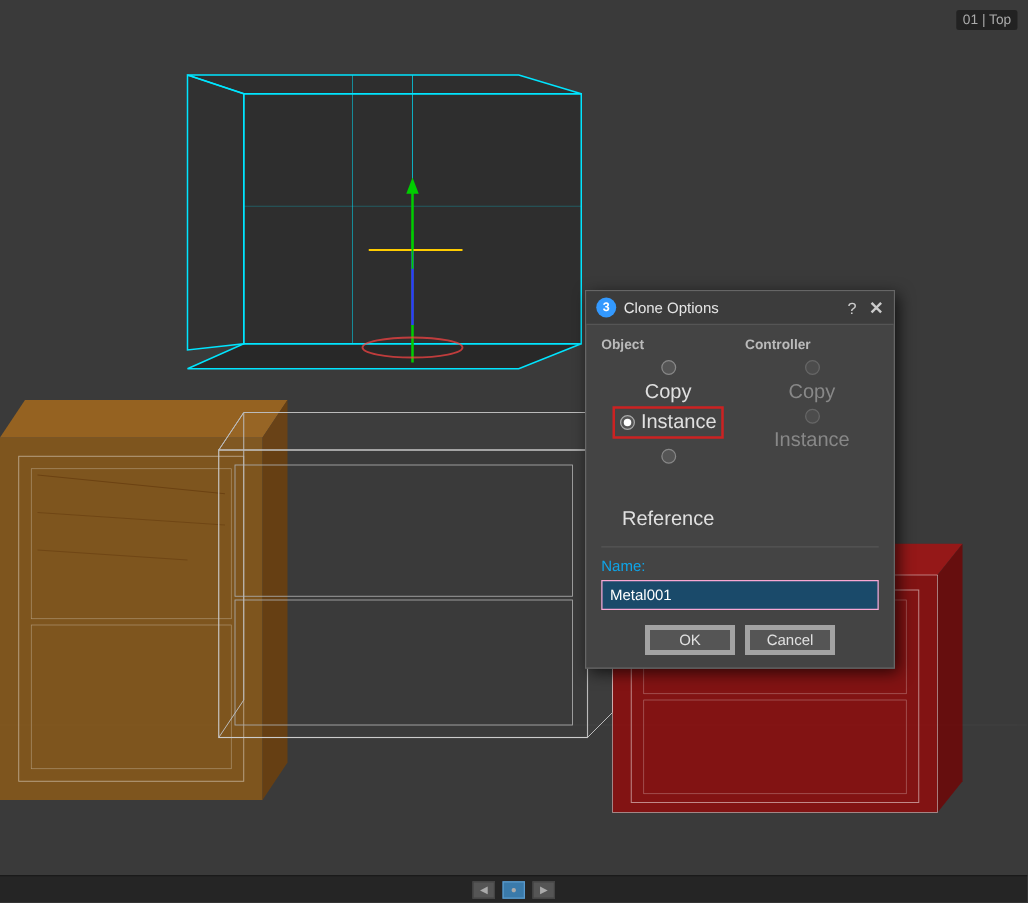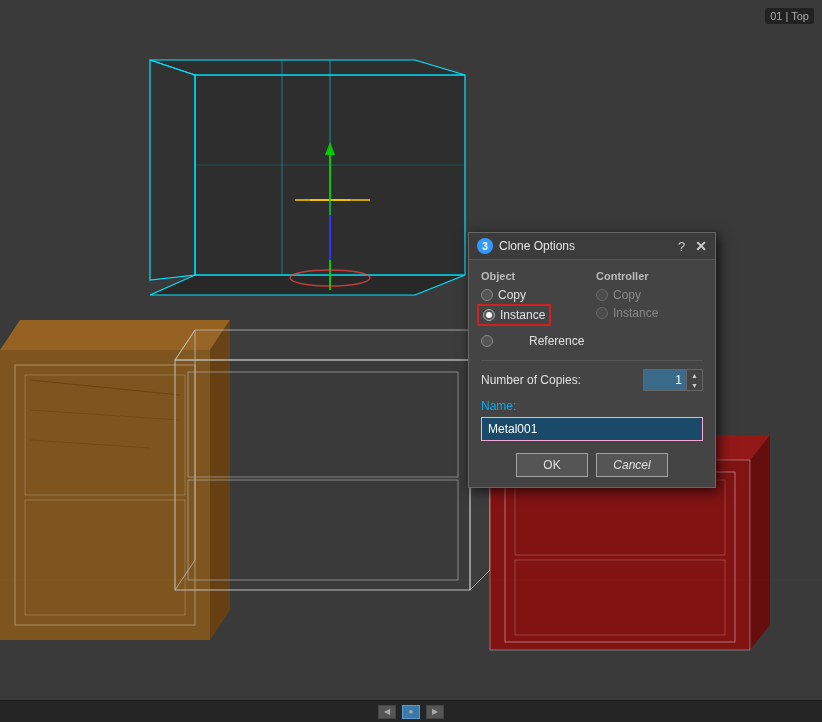--- a/index.html
+++ b/index.html
@@ -129,22 +129,23 @@
     .radio-group {
       display: flex;
       flex-direction: column;
       gap: 4px;
     }
 
     .radio-item {
       display: flex;
       align-items: center;
       gap: 5px;
-      font-size: 12px;
+      font-size: 16px;
       color: #e0e0e0;
+      flex-direction: column;
     }
 
     .radio-circle {
       width: 12px;
       height: 12px;
       border-radius: 50%;
       border: 1px solid #888;
       background: #555;
       flex-shrink: 0;
       display: flex;
@@ -253,35 +254,34 @@
       gap: 8px;
       justify-content: center;
       margin-top: 6px;
     }
 
     .dialog-btn {
       width: 72px;
       height: 24px;
       font-size: 12px;
       cursor: pointer;
-      border: 1px solid #a3a3a3;
+      border: 4px solid #a3a3a3;
       display: flex;
       align-items: center;
       justify-content: center;
     }
 
     .btn-ok {
       background: #555;
       color: #e0e0e0;
     }
 
     .btn-cancel {
       background: #555;
       color: #e0e0e0;
-      font-style: italic;
     }
 
     
     .scene-svg {
       position: absolute;
       top: 0; left: 0;
       width: 100%; height: 100%;
     }
 
     
@@ -452,30 +452,20 @@
             <div class="radio-item" style="color: #888;">
               <div class="radio-circle" style="opacity:0.5;"></div>
               <span style="color:#888;">Instance</span>
             </div>
           </div>
         </div>
       </div>
 
       <div class="separator"></div>
 
-      <div class="field-row">
-        <span class="field-label">Number of Copies:</span>
-        <div class="spinner-control">
-          <div class="spinner-value">1</div>
-          <div class="spinner-arrows">
-            <div class="spinner-arrow">▲</div>
-            <div class="spinner-arrow">▼</div>
-          </div>
-        </div>
-      </div>
 
       <div class="name-section">
         <div class="name-label">Name:</div>
         <input class="name-input" type="text" value="Metal001" style="">
       </div>
 
       <div class="dialog-buttons">
         <button class="dialog-btn btn-ok">OK</button>
         <button class="dialog-btn btn-cancel">Cancel</button>
       </div>

